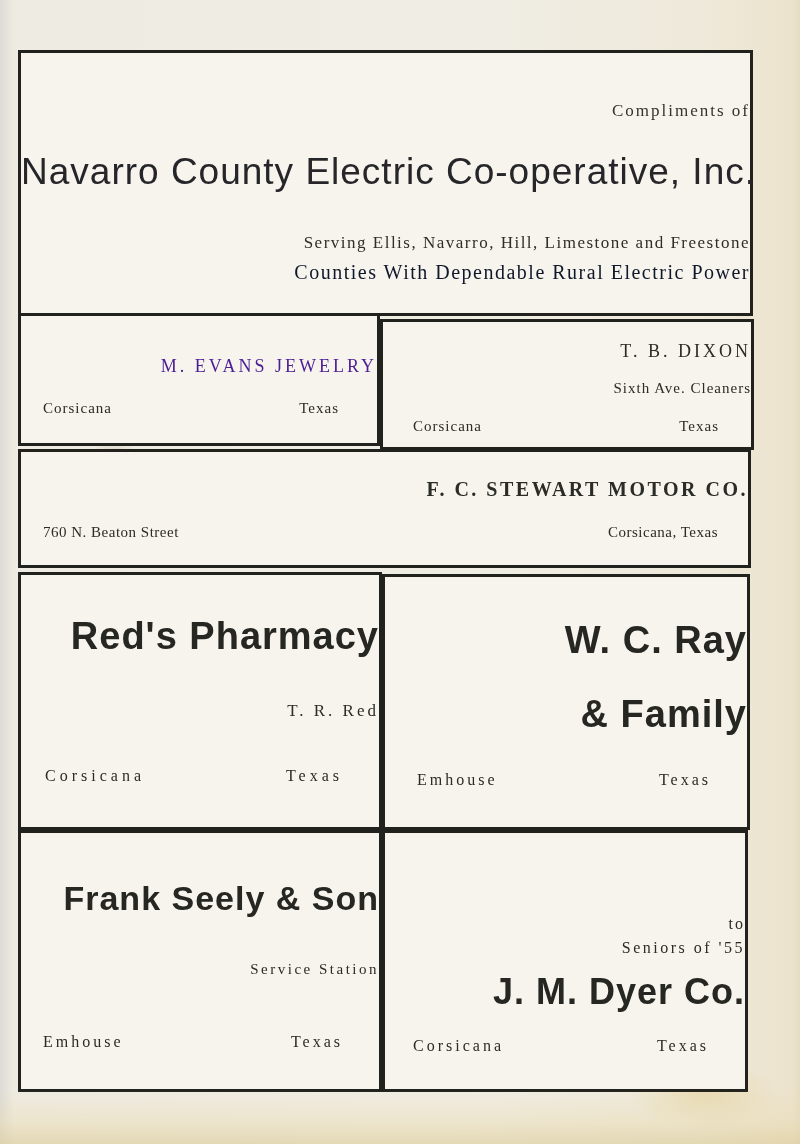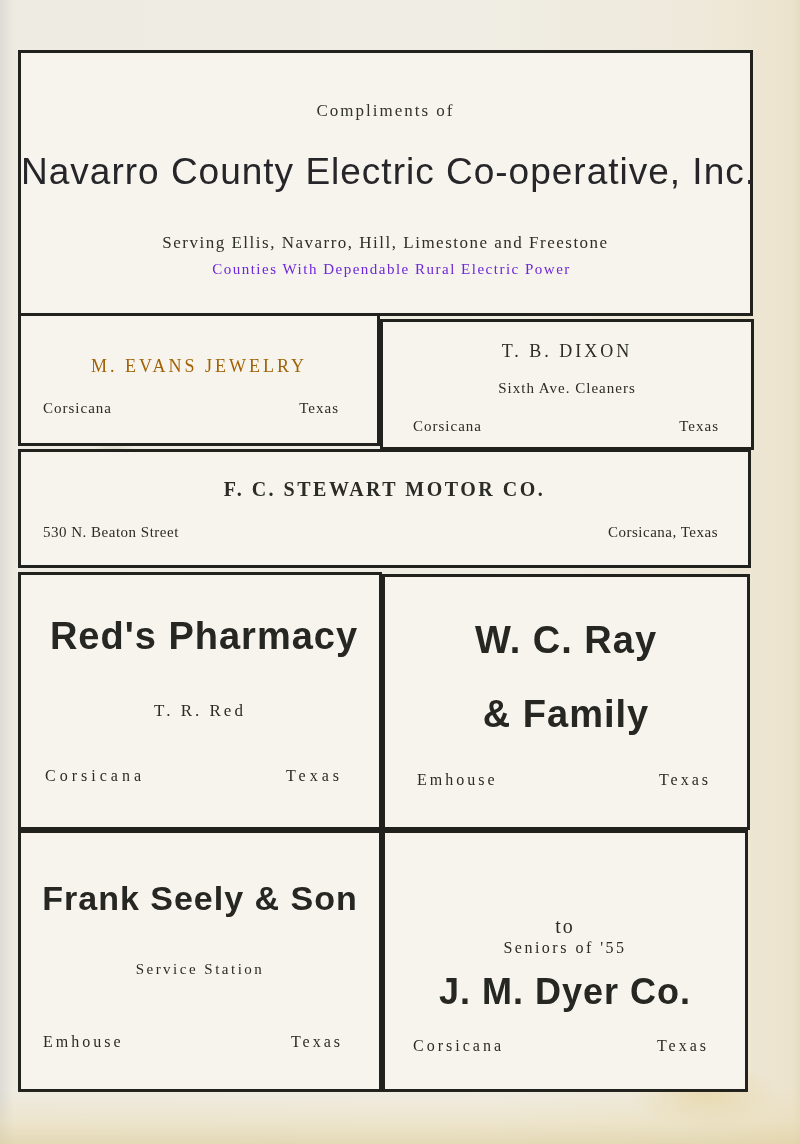--- a/index.html
+++ b/index.html
@@ -35,37 +35,37 @@
   #box-navarro{left:18px;top:50px;width:735px;height:266px;}
   #box-evans{left:18px;top:313px;width:362px;height:133px;}
   #box-dixon{left:380px;top:319px;width:374px;height:131px;}
   #box-stewart{left:18px;top:449px;width:733px;height:119px;}
   #box-reds{left:18px;top:572px;width:364px;height:258px;}
   #box-ray{left:382px;top:574px;width:368px;height:256px;}
   #box-seely{left:18px;top:830px;width:364px;height:262px;}
   #box-dyer{left:382px;top:830px;width:366px;height:262px;}
 
   .abs{position:absolute;white-space:nowrap;}
-  .ctr{left:0;right:0;text-align:center;}
+  .ctr{left:0;right:0;text-align:right;}
 
   .tw{font-family:"Liberation Serif",serif;}
   .disp{
     font-family:"Liberation Sans",sans-serif;
     font-weight:700;color:#262622;letter-spacing:1px;
   }
 
   
   .compliments{top:48px;font-size:17px;letter-spacing:2px;color:#33332e;}
   .nav-title{top:98px;font-family:"Liberation Sans",sans-serif;font-weight:400;
     font-size:37px;letter-spacing:1px;color:#26262a;}
   .nav-tag1{top:180px;font-size:17px;letter-spacing:1.5px;color:#2e2e29;}
-  .nav-tag2{top:208px;font-size:15px;letter-spacing:1.5px;color:#6d28d9;padding-left:12px;}
+  .nav-tag2{top:208px;font-size:20px;letter-spacing:1.5px;color:#0f172a;padding-left:12px;}
 
   
-  .evans-title{top:40px;font-size:18px;letter-spacing:3px;color:#a16207;}
+  .evans-title{top:40px;font-size:18px;letter-spacing:3px;color:#4c1d95;}
   .evans-city{left:22px;top:84px;font-size:15px;letter-spacing:1px;}
   .evans-state{right:38px;top:84px;font-size:15px;letter-spacing:1px;}
 
   
   .dixon-title{top:19px;font-size:18px;letter-spacing:3px;}
   .dixon-sub{top:58px;font-size:15px;letter-spacing:1px;}
   .dixon-city{left:30px;top:96px;font-size:15px;letter-spacing:1px;}
   .dixon-state{right:32px;top:96px;font-size:15px;letter-spacing:1px;}
 
   
@@ -86,21 +86,21 @@
   .ray-state{right:36px;top:194px;font-size:16px;letter-spacing:3px;}
 
   
   .seely-title{top:46px;font-size:34px;}
   .seely-sub{top:128px;font-size:15px;letter-spacing:2.5px;}
   .seely-city{left:22px;top:200px;font-size:16px;letter-spacing:3px;}
   .seely-state{right:36px;top:200px;font-size:16px;letter-spacing:3px;}
 
   
   .dyer-c1{top:50px;font-size:16px;letter-spacing:2.5px;}
-  .dyer-c2{top:82px;font-size:20px;letter-spacing:2px;}
+  .dyer-c2{top:82px;font-size:16px;letter-spacing:2px;}
   .dyer-c3{top:106px;font-size:16px;letter-spacing:2.5px;}
   .dyer-title{top:138px;font-size:36px;}
   .dyer-city{left:28px;top:204px;font-size:16px;letter-spacing:3px;}
   .dyer-state{right:36px;top:204px;font-size:16px;letter-spacing:3px;}
 </style>
 </head>
 <body>
 
 <div class="page">
 
@@ -124,21 +124,21 @@
 
   <section class="box" id="box-dixon">
     <div class="abs ctr tw dixon-title">T. B. DIXON</div>
     <div class="abs ctr tw dixon-sub">Sixth Ave. Cleaners</div>
     <div class="abs tw dixon-city">Corsicana</div>
     <div class="abs tw dixon-state">Texas</div>
   </section>
 
   <section class="box" id="box-stewart">
     <div class="abs ctr tw stew-title">F. C. STEWART MOTOR CO.</div>
-    <div class="abs tw stew-addr">530 N. Beaton Street</div>
+    <div class="abs tw stew-addr">760 N. Beaton Street</div>
     <div class="abs tw stew-city">Corsicana, Texas</div>
   </section>
 
   <section class="box" id="box-reds">
     <div class="abs ctr disp reds-title">Red's Pharmacy</div>
     <div class="abs ctr tw reds-sub">T. R. Red</div>
     <div class="abs tw reds-city">Corsicana</div>
     <div class="abs tw reds-state">Texas</div>
   </section>
 

